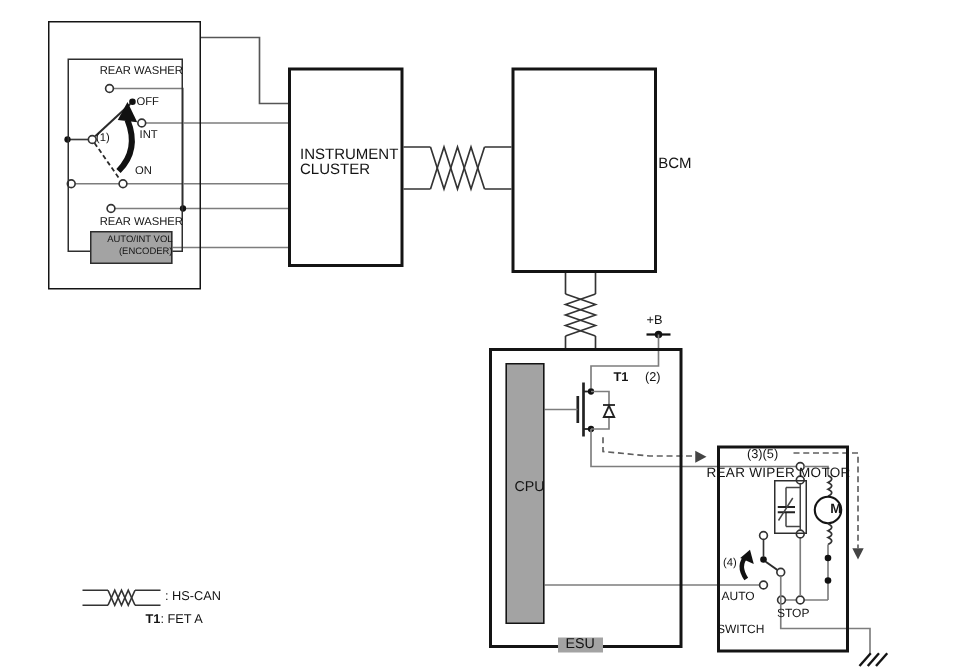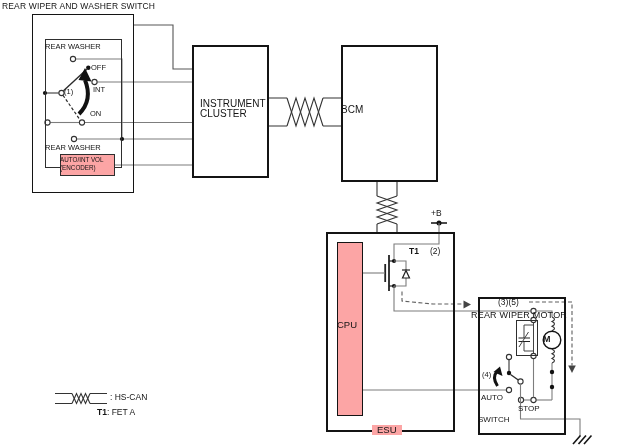--- a/index.html
+++ b/index.html
@@ -4,23 +4,23 @@
 <style>
   html,body{margin:0;padding:0;background:#fff;}
   #canvas{position:relative;width:638px;height:446px;background:#fff;overflow:hidden;
           font-family:"Liberation Sans",sans-serif;color:#141414;}
   #wires{position:absolute;left:0;top:0;width:638px;height:446px;}
   .box{position:absolute;box-sizing:border-box;background:transparent;}
   .thick{border:2px solid #141414;}
   .med{border:1.5px solid #141414;}
   .thin{border:1px solid #2e2e2e;}
   .lbl{position:absolute;white-space:nowrap;color:#141414;line-height:1.1;}
-  .ctr{text-align:left;white-space:normal;}
+  .ctr{text-align:right;white-space:normal;}
   .b{font-weight:bold;}
-  .whitebg{background:#fca5a5;}
+  .whitebg{background:#a3a3a3;}
 </style>
 </head>
 <body>
 
 <div id="canvas">
 
   <svg id="wires" viewBox="0 0 638 446">
 
     <g stroke="#7d7d7d" stroke-width="1.1" fill="none">
       <path d="M75.6,59 H122 V139"></path>
@@ -141,21 +141,20 @@
   <div class="box med" style="left:32px;top:14px;width:102px;height:179px;"></div>
   <div class="box thin" style="left:45px;top:39px;width:77px;height:129px;"></div>
   <div class="box thin whitebg" style="left:60px;top:154px;width:55px;height:22px;"></div>
   <div class="box thick" style="left:192px;top:45px;width:77px;height:133px;"></div>
   <div class="box thick" style="left:341px;top:45px;width:97px;height:137px;"></div>
   <div class="box thick" style="left:326px;top:232px;width:129px;height:200px;"></div>
   <div class="box med whitebg" style="left:337px;top:242px;width:26px;height:174px;"></div>
   <div class="box thick" style="left:478px;top:297px;width:88px;height:138px;"></div>
   <div class="box thin" style="left:516px;top:320px;width:22px;height:36px;"></div>
 
-  <span class="lbl" style="left:2px;top:2px;font-size:8.5px;letter-spacing:.15px;">REAR WIPER AND WASHER SWITCH</span>
 
   <span class="lbl ctr" style="left:45px;top:43px;width:77px;font-size:7.5px;">REAR WASHER</span>
   <span class="lbl" style="left:91px;top:63.5px;font-size:7.5px;">OFF</span>
   <span class="lbl" style="left:64px;top:88px;font-size:7.5px;">(1)</span>
   <span class="lbl" style="left:93px;top:86px;font-size:7.5px;">INT</span>
   <span class="lbl" style="left:90px;top:109.5px;font-size:7.5px;">ON</span>
   <span class="lbl ctr" style="left:45px;top:143.5px;width:77px;font-size:7.5px;">REAR WASHER</span>
   <span class="lbl ctr" style="left:60px;top:156.5px;width:55px;font-size:6.3px;">AUTO/INT VOL</span>
   <span class="lbl ctr" style="left:60px;top:165px;width:55px;font-size:6.3px;">(ENCODER)</span>
 

